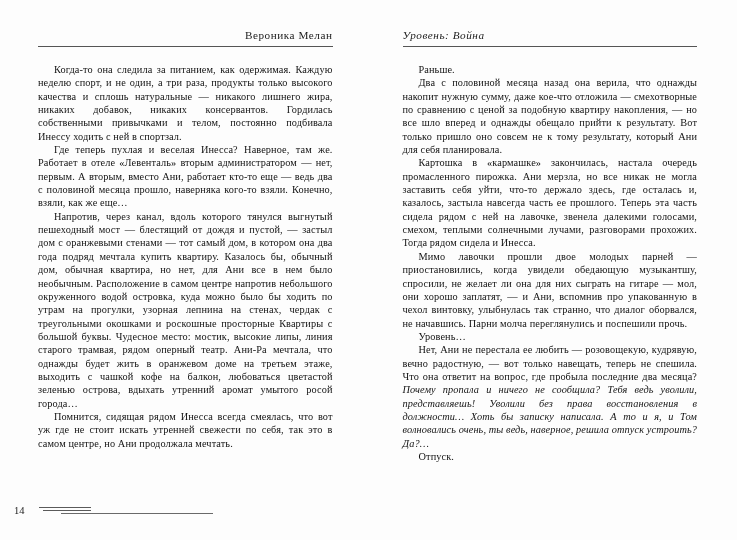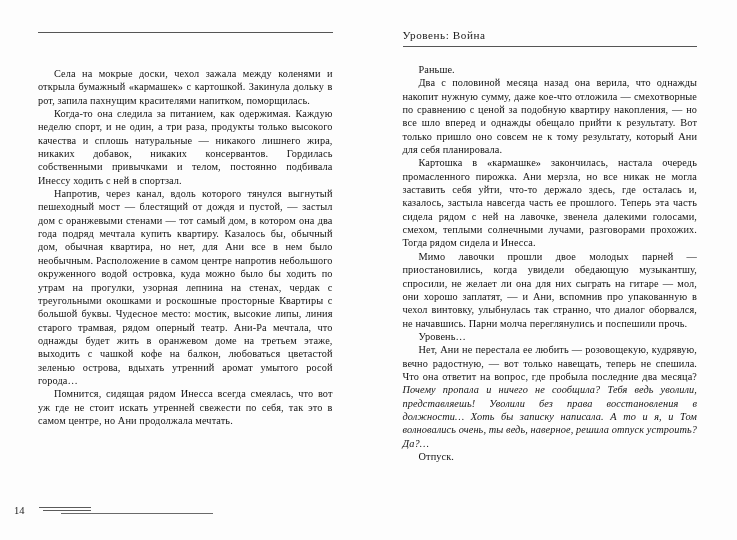--- a/index.html
+++ b/index.html
@@ -42,21 +42,21 @@
     position: relative;
   }
   .runhead-text {
     font-size: 11.2px;
     letter-spacing: 0.55px;
     color: #1b1b1b;
     white-space: nowrap;
     line-height: 14px;
   }
   .page-left .runhead-text  { text-align: right; }
-  .page-right .runhead-text { text-align: left; }
+  .page-right .runhead-text { text-align: left; font-style: italic; }
 
   .runhead-rule {
     margin-top: 4px;
     height: 1px;
     background: #555555;
     width: 100%;
   }
 
   
   .body-text {
@@ -122,26 +122,27 @@
   .folio-gap { width: 6px; }
 </style>
 </head>
 <body>
 
 <div class="spread">
 
   <div class="page page-left">
 
     <div class="runhead">
+      <div class="runhead-text">Вероника Мелан</div>
       <div class="runhead-rule"></div>
     </div>
 
     <div class="body-text">
-      <p>Села на мокрые доски, чехол зажала между коленями и открыла бумажный «кармашек» с картошкой. Закинула дольку в рот, запила пахнущим красителями напитком, поморщилась.</p>
       <p>Когда-то она следила за питанием, как одержимая. Каждую неделю спорт, и не один, а три раза, продукты только высокого качества и сплошь натуральные — никакого лишнего жира, никаких добавок, никаких консервантов. Гордилась собственными привычками и телом, постоянно подбивала Инессу ходить с ней в спортзал.</p>
+      <p>Где теперь пухлая и веселая Инесса? Наверное, там же. Работает в отеле «Левенталь» вторым администратором — нет, первым. А вторым, вместо Ани, работает кто-то еще — ведь два с половиной месяца прошло, наверняка кого-то взяли. Конечно, взяли, как же еще…</p>
       <p>Напротив, через канал, вдоль которого тянулся выгнутый пешеходный мост — блестящий от дождя и пустой, — застыл дом с оранжевыми стенами — тот самый дом, в котором она два года подряд мечтала купить квартиру. Казалось бы, обычный дом, обычная квартира, но нет, для Ани все в нем было необычным. Расположение в самом центре напротив небольшого окруженного водой островка, куда можно было бы ходить по утрам на прогулки, узорная лепнина на стенах, чердак с треугольными окошками и роскошные просторные Квартиры с большой буквы. Чудесное место: мостик, высокие липы, линия старого трамвая, рядом оперный театр. Ани-Ра мечтала, что однажды будет жить в оранжевом доме на третьем этаже, выходить с чашкой кофе на балкон, любоваться цветастой зеленью острова, вдыхать утренний аромат умытого росой города…</p>
       <p>Помнится, сидящая рядом Инесса всегда смеялась, что вот уж где не стоит искать утренней свежести по себя, так это в самом центре, но Ани продолжала мечтать.</p>
     </div>
 
     <div class="folio">
       <div class="folio-inner">
         <span class="folio-num">14</span>
         <span class="folio-gap"></span>
         <span class="ornament">
           <span class="orn-line orn-short-a"></span>

